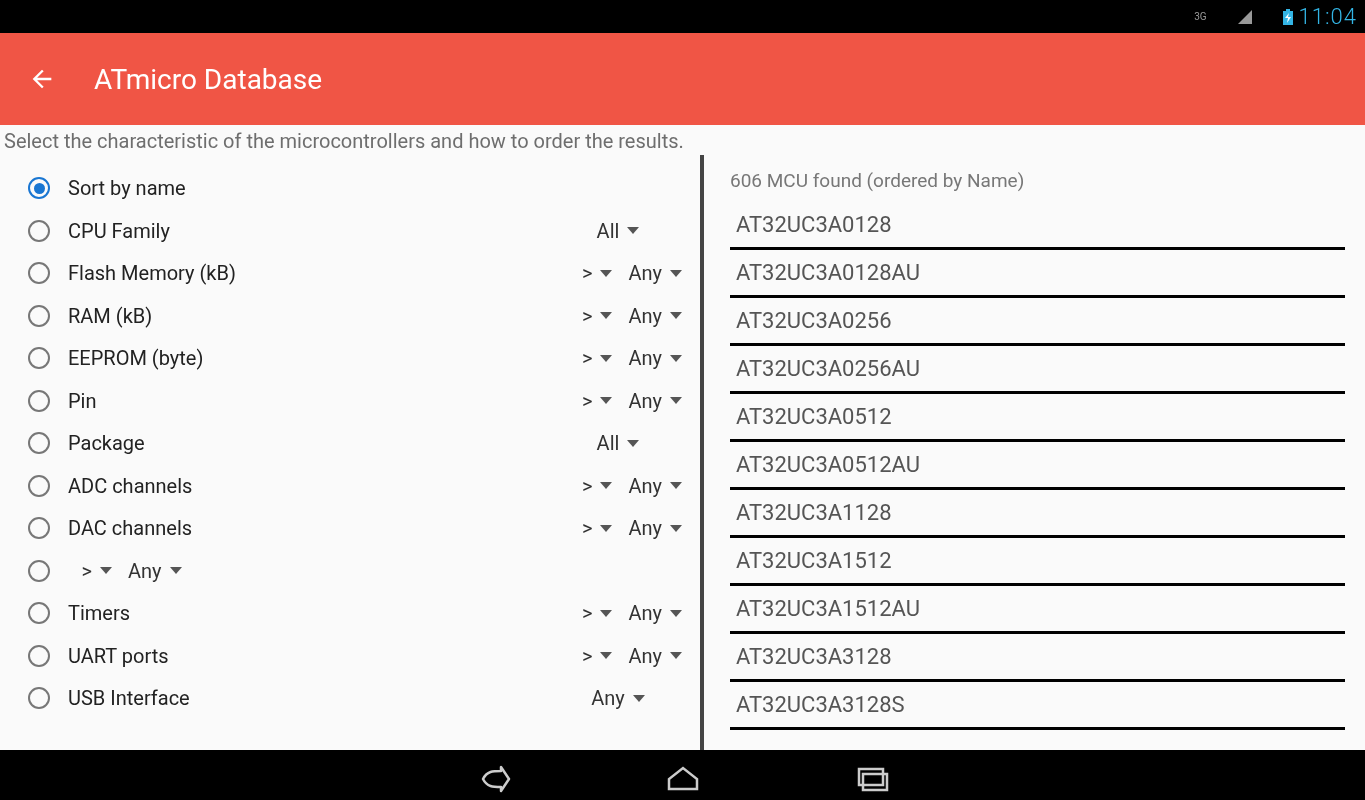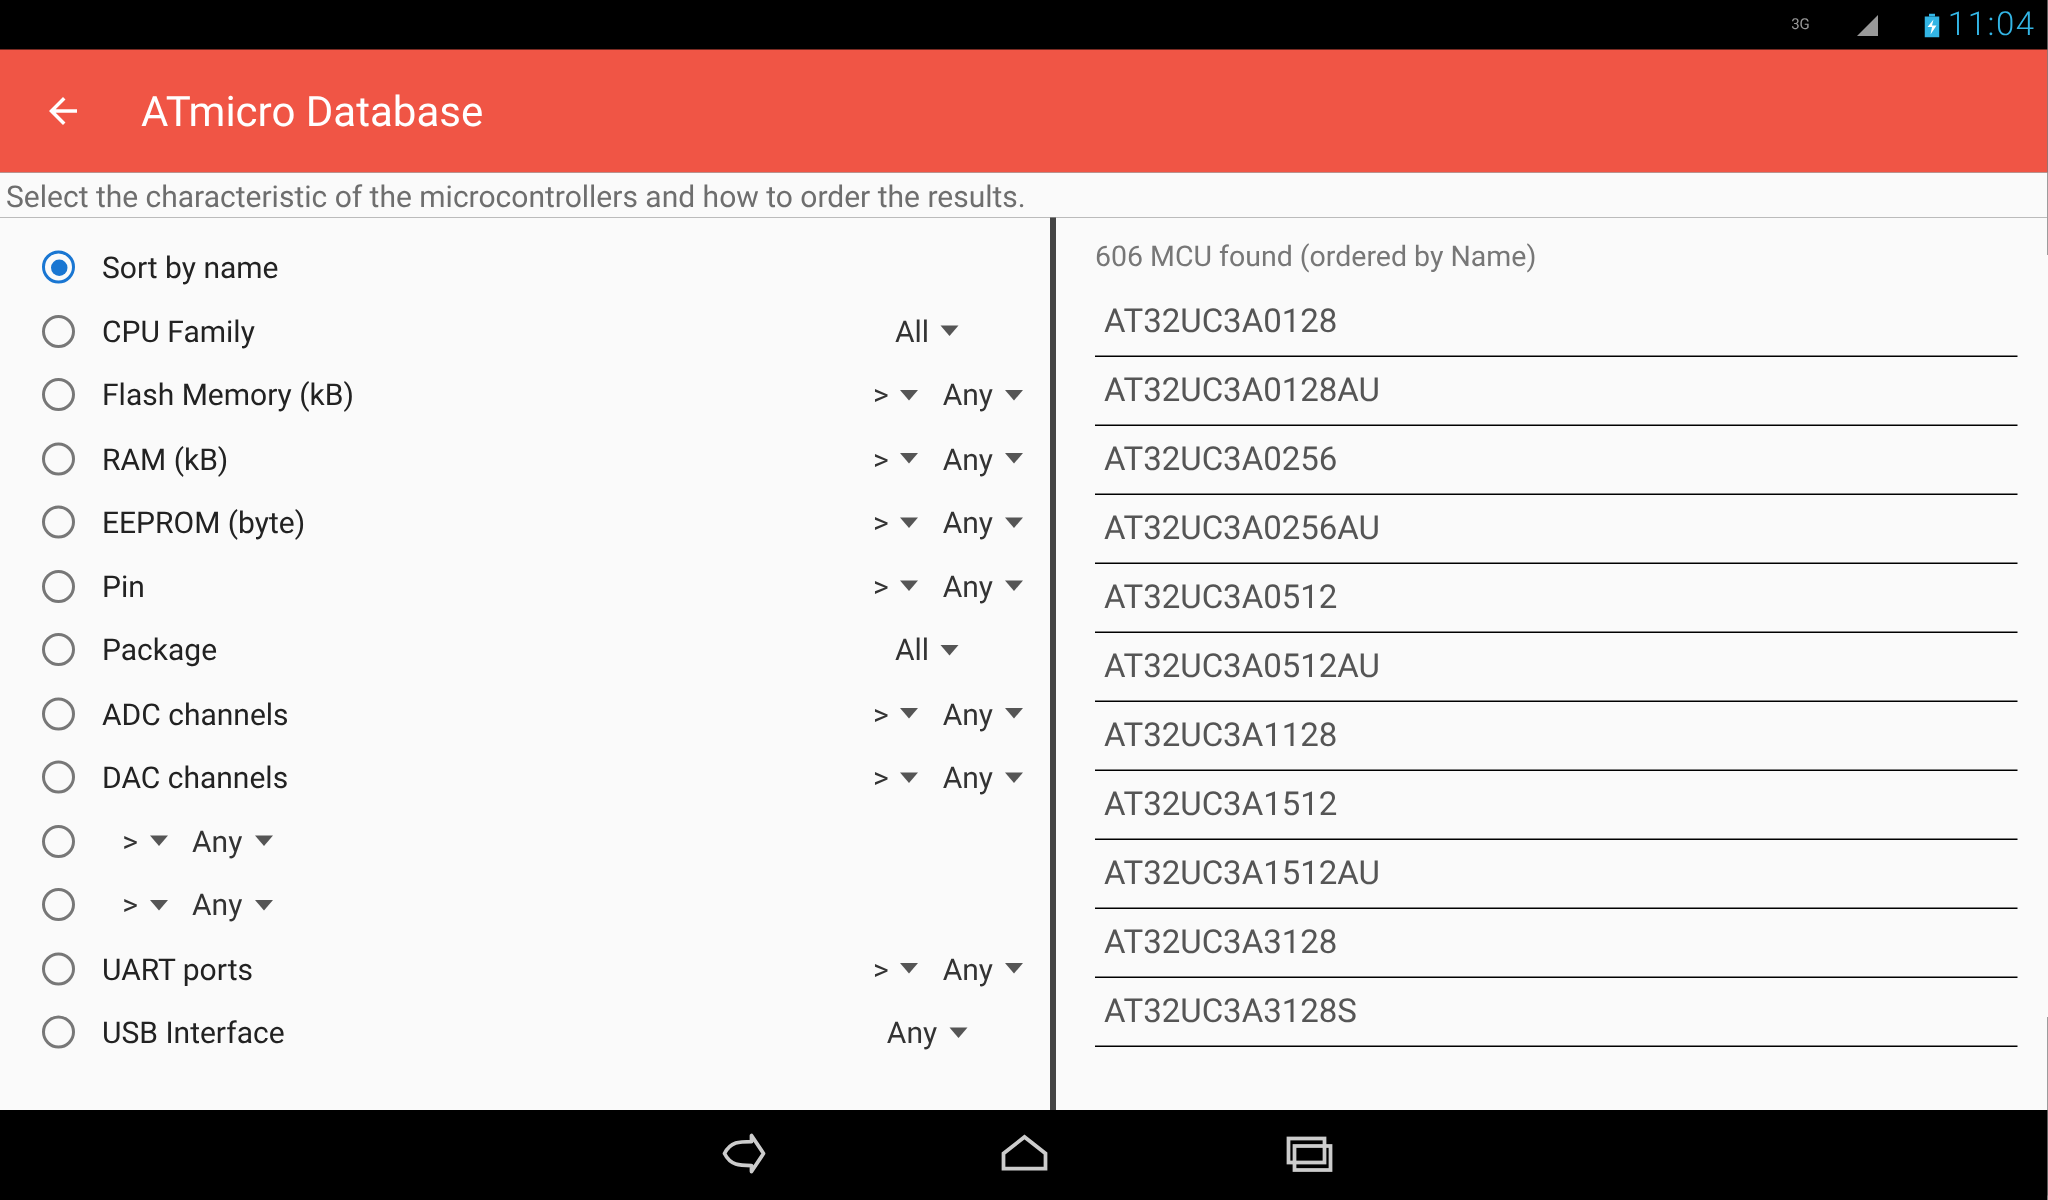--- a/index.html
+++ b/index.html
@@ -23,21 +23,21 @@
 }
 .status-icon {
   display: inline-flex;
   align-items: center;
   margin-left: 24px;
 }
 .status-3g { font-size: 10px; color: #999; }
 .status-signal svg, .status-battery svg { fill: #999; }
 .status-time { color: #33b5e5; font-size: 22px; font-weight: 300; letter-spacing: 1px; }
 .app-bar {
-  height: 82px;
+  height: 92px;
   background: #f05545;
   display: flex;
   align-items: center;
   padding-left: 28px;
   gap: 38px;
 }
 .back-arrow {
   width: 28px;
   height: 28px;
   cursor: pointer;
@@ -126,21 +126,21 @@
 }
 .result-header {
   color: #777;
   font-size: 19px;
   padding: 4px 0 10px 0;
 }
 .result-item {
   font-size: 22px;
   color: #555;
   padding: 10px 6px;
-  border-bottom: 1px solid #000000;
+  border-bottom: 3px solid #000000;
   cursor: pointer;
 }
 .nav-bar {
   height: 57px;
   background: #000;
   display: flex;
   justify-content: center;
   align-items: center;
   gap: 150px;
 }
@@ -301,20 +301,21 @@
             <div class="caret"></div>
           </div>
           <div class="dropdown">
             <span>Any</span>
             <div class="caret"></div>
           </div>
         </div>
       </div>
       <div class="filter-row">
         <div class="radio"></div>
+        <div class="filter-label">Timers</div>
         <div class="dropdown-group">
           <div class="dropdown">
             <span>&gt;</span>
             <div class="caret"></div>
           </div>
           <div class="dropdown">
             <span>Any</span>
             <div class="caret"></div>
           </div>
         </div>

